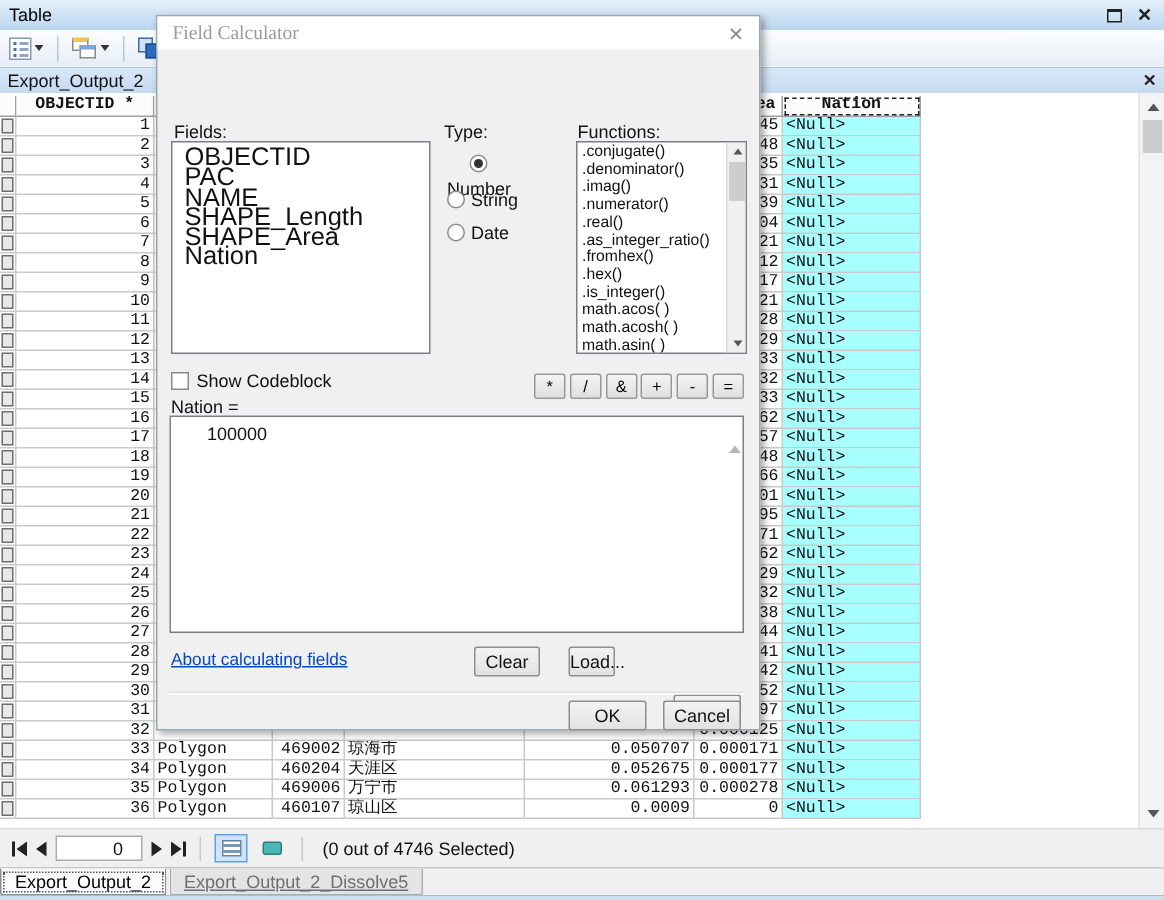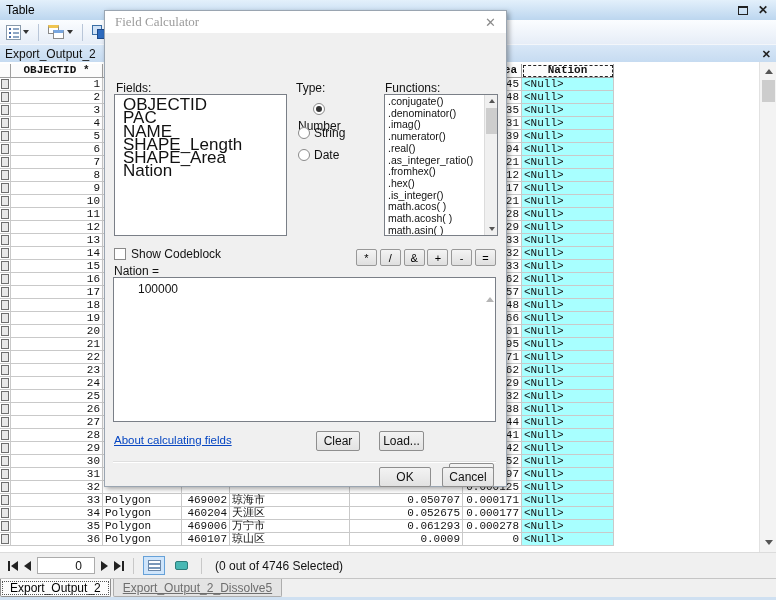--- a/index.html
+++ b/index.html
@@ -749,20 +749,20 @@
         <button class="op-btn">-</button>
         <button class="op-btn">=</button>
       </div>
 
     <span class="dlg-label abs" style="left:9px; top:253px;">Nation =</span>
     <div class="exprbox">100000</div>
     <span class="expr-up"><span class="tri-up"></span></span>
 
     <span class="linktext">About calculating fields</span>
     <span class="btn" style="left:211px; top:420px; width:44px;">Clear</span>
-    <span class="btn" style="left:274px; top:420px; width:45px;">Load...</span>
+    <span class="btn" style="left:274px; top:420px; width:31px;">Load...</span>
     <span class="btn" style="left:344px; top:420px; width:45px;margin-top:32px;">Save...</span>
     <div class="dsep"></div>
     <span class="btn" style="left:274px; top:456px; width:52px;">OK</span>
     <span class="btn" style="left:337px; top:456px; width:52px;">Cancel</span>
   </div>
 
 </div>
 
 </body></html>

